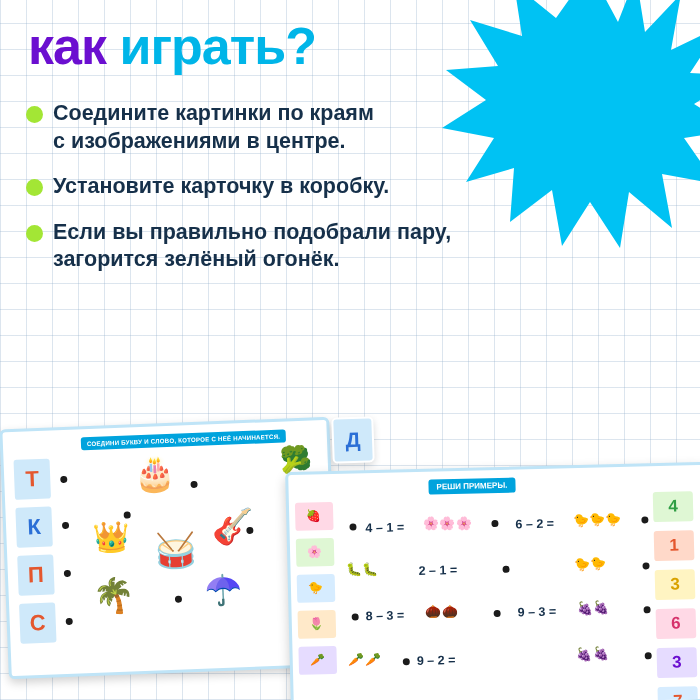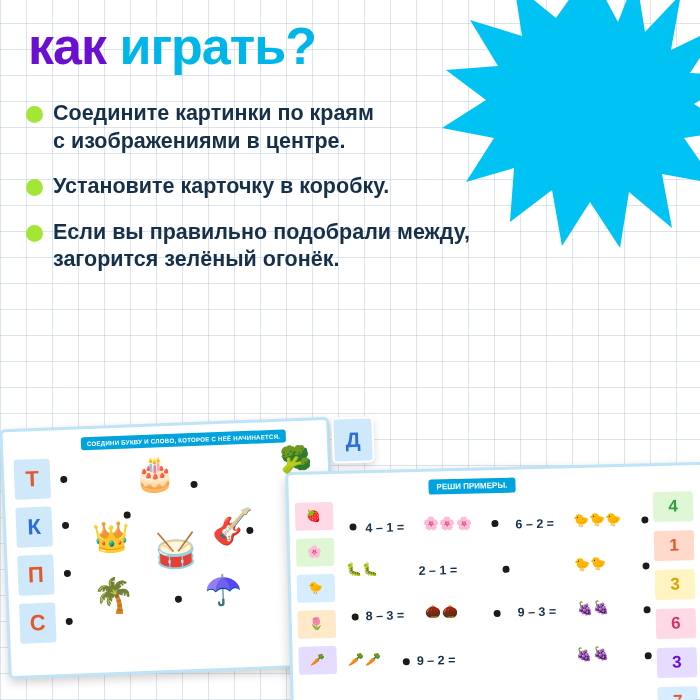--- a/index.html
+++ b/index.html
@@ -225,21 +225,21 @@
       <span class="bullet"></span>
       <span class="step-text">Соедините картинки по краям
 с изображениями в центре.</span>
     </div>
     <div class="step">
       <span class="bullet"></span>
       <span class="step-text">Установите карточку в коробку.</span>
     </div>
     <div class="step">
       <span class="bullet"></span>
-      <span class="step-text">Если вы правильно подобрали между,
+      <span class="step-text">Если вы правильно подобрали пару,
 загорится зелёный огонёк.</span>
     </div>
   </div>
 
   <div class="photo">
 
     <div class="card-left">
       <div class="title-chip">СОЕДИНИ БУКВУ И СЛОВО, КОТОРОЕ С НЕЁ НАЧИНАЕТСЯ.</div>
 
       <div class="letters-col">

